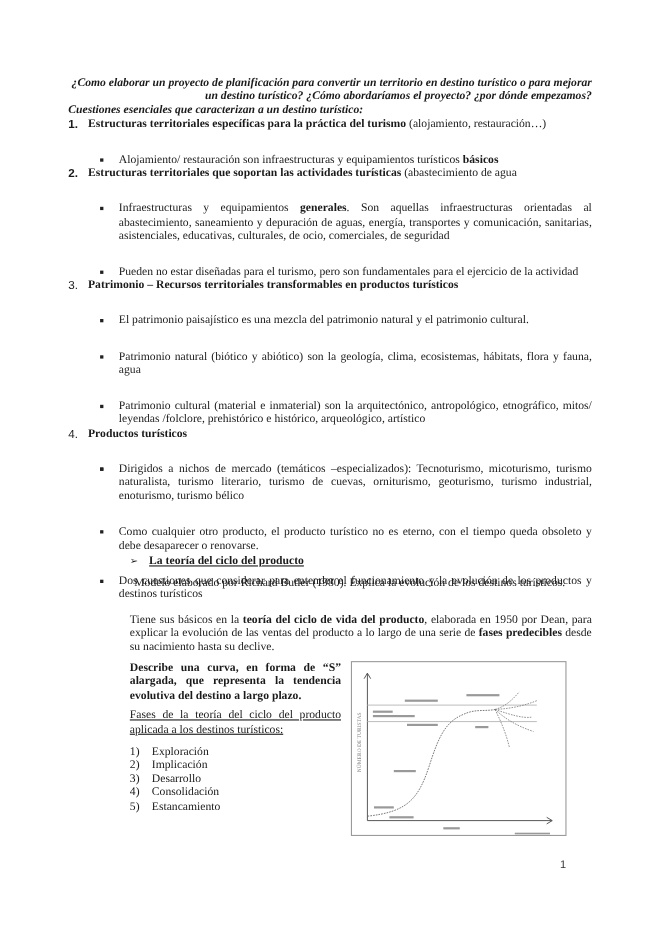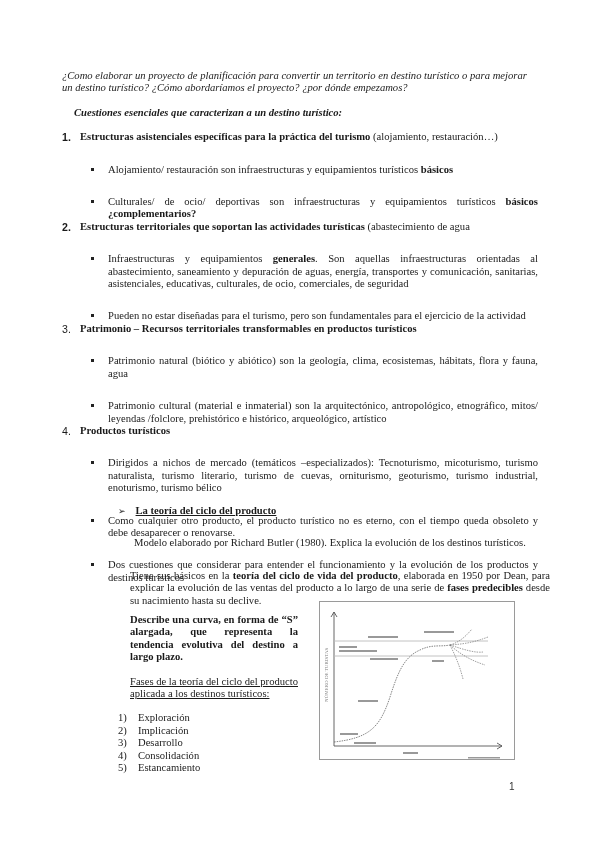--- a/index.html
+++ b/index.html
@@ -1,23 +1,23 @@
 <!DOCTYPE html>
 <html><head>
 <meta charset="utf-8">
 <style>
   html, body { margin:0; padding:0; background:#ffffff; }
   body { width:600px; height:848px; position:relative; overflow:hidden;
          font-family:"Liberation Serif", "DejaVu Serif", serif; color:#1a1a1a; }
   .page { position:absolute; left:0; top:0; width:600px; height:848px; }
   .content { position:absolute; left:62px; top:70px; width:476px; font-size:10.6px; line-height:12.4px; }
-  .p { margin:12px; }
+  .p { margin:0; }
   .b { font-weight:bold; }
   .bi { font-weight:bold; font-style:italic; }
-  .q-title { font-weight:normal; font-style:italic; margin:0; }
+  .q-title { font-weight:bold; font-style:italic; margin:0;text-align:right; }
   ol.main { margin:0; padding:0; list-style:none; }
   ol.main > li { position:relative; padding-left:18px; }
   ol.main > li .num { position:absolute; left:0; top:0; font-family:"Liberation Sans", sans-serif; font-size:10.6px; }
   ul.sq { margin:0; padding:0; list-style:none; }
   ul.sq > li { position:relative; padding-left:28px; text-align:justify;margin-top:20px; }
   ul.sq > li .sqb { position:absolute; left:11px; top:4px; width:3px; height:3px; background:#222; }
   .sans-small { font-family:"Liberation Sans", sans-serif; font-size:9.6px; }
   .section { position:absolute; left:118px; top:505px; width:420px; font-size:10.6px; line-height:12.4px; }
   .sec-head { position:absolute; left:0; top:0;text-align:center; }
   .sec-head .arrow { font-family:"DejaVu Sans", sans-serif; font-size:9px; margin-right:10px; }
@@ -40,40 +40,40 @@
 <div class="page">
 
   <div class="content">
     <p class="q-title">¿Como elaborar un proyecto de planificación para convertir un territorio en destino turístico o para mejorar un destino turístico? ¿Cómo abordaríamos el proyecto? ¿por dónde empezamos?</p>
     <p class="p bi">Cuestiones esenciales que caracterizan a un destino turístico:</p>
 
     <ol class="main">
 
       <li>
         <span class="num b">1.</span>
-        <span class="b">Estructuras asistenciales específicas para la práctica del turismo</span><span> (alojamiento, restauración…)</span>
+        <span class="b">Estructuras territoriales específicas para la práctica del turismo</span><span> (alojamiento, restauración…)</span>
         <ul class="sq">
           <li><span class="sqb"></span><span>Alojamiento/ restauración son infraestructuras y equipamientos turísticos </span><span class="b">básicos</span></li>
-          <li><span class="sqb"></span><span>Culturales/ de ocio/ deportivas son infraestructuras y equipamientos turísticos </span><span class="b">básicos ¿complementarios?</span></li>
         </ul>
       </li>
 
       <li>
         <span class="num b">2.</span>
         <span class="b">Estructuras territoriales que soportan las actividades turísticas</span><span> (abastecimiento de agua</span><br>
         <ul class="sq">
           <li><span class="sqb"></span><span>Infraestructuras y equipamientos </span><span class="b">generales</span><span>. Son aquellas infraestructuras orientadas al abastecimiento, saneamiento y depuración de aguas, energía, transportes y comunicación, sanitarias, asistenciales, educativas, culturales, de ocio, comerciales, de seguridad</span></li>
           <li><span class="sqb"></span><span>Pueden no estar diseñadas para el turismo, pero son fundamentales para el ejercicio de la actividad</span></li>
         </ul>
       </li>
 
       <li>
         <span class="num">3.</span>
         <span class="b">Patrimonio – Recursos territoriales transformables en productos turísticos</span>
         <ul class="sq">
+          <li><span class="sqb"></span><span>El patrimonio paisajístico es una mezcla del patrimonio natural y el patrimonio cultural.</span></li>
           <li><span class="sqb"></span><span>Patrimonio natural (biótico y abiótico) son la geología, clima, ecosistemas, hábitats, flora y fauna, agua</span></li>
           <li><span class="sqb"></span><span>Patrimonio cultural (material e inmaterial) son la arquitectónico, antropológico, etnográfico, mitos/ leyendas /folclore, prehistórico e histórico, arqueológico, artístico</span></li>
         </ul>
       </li>
 
       <li>
         <span class="num">4.</span>
         <span class="b">Productos turísticos</span>
         <ul class="sq">
           <li><span class="sqb"></span></li>

